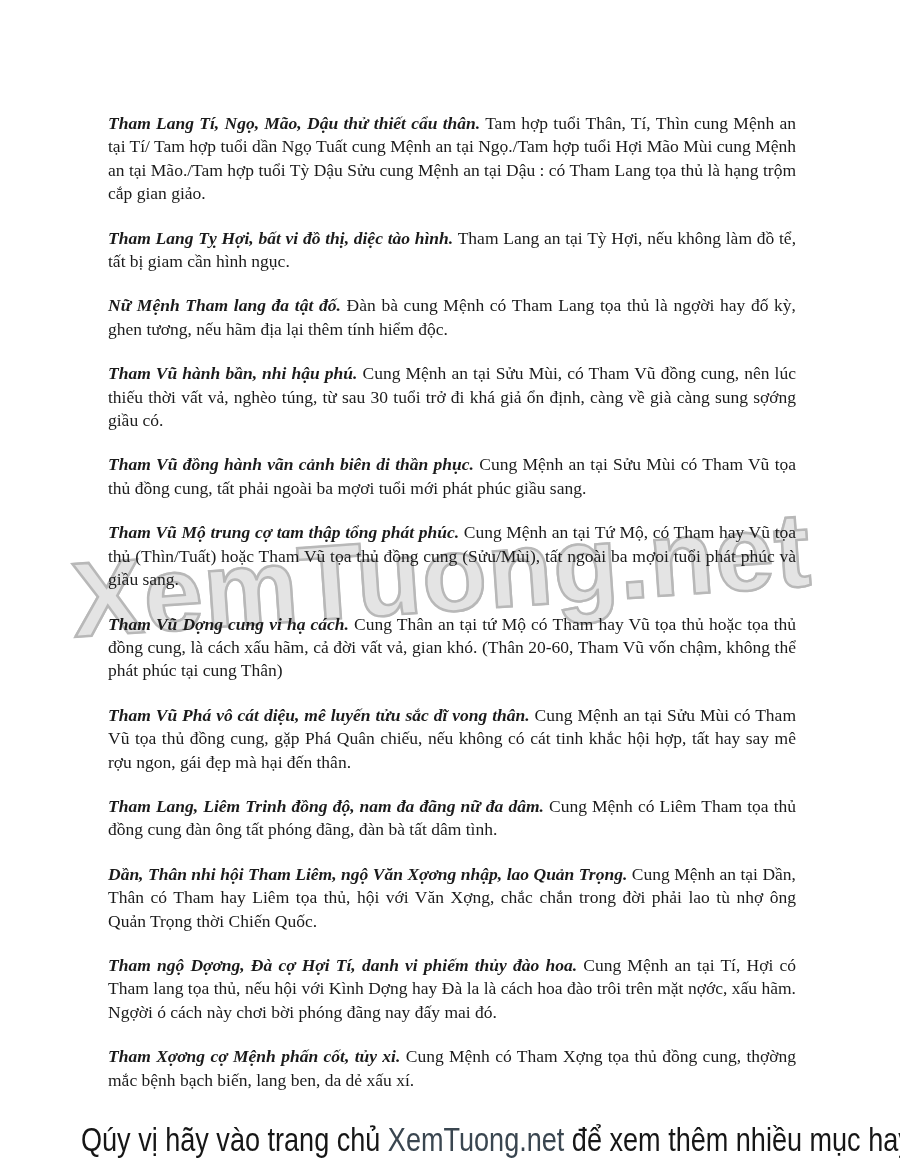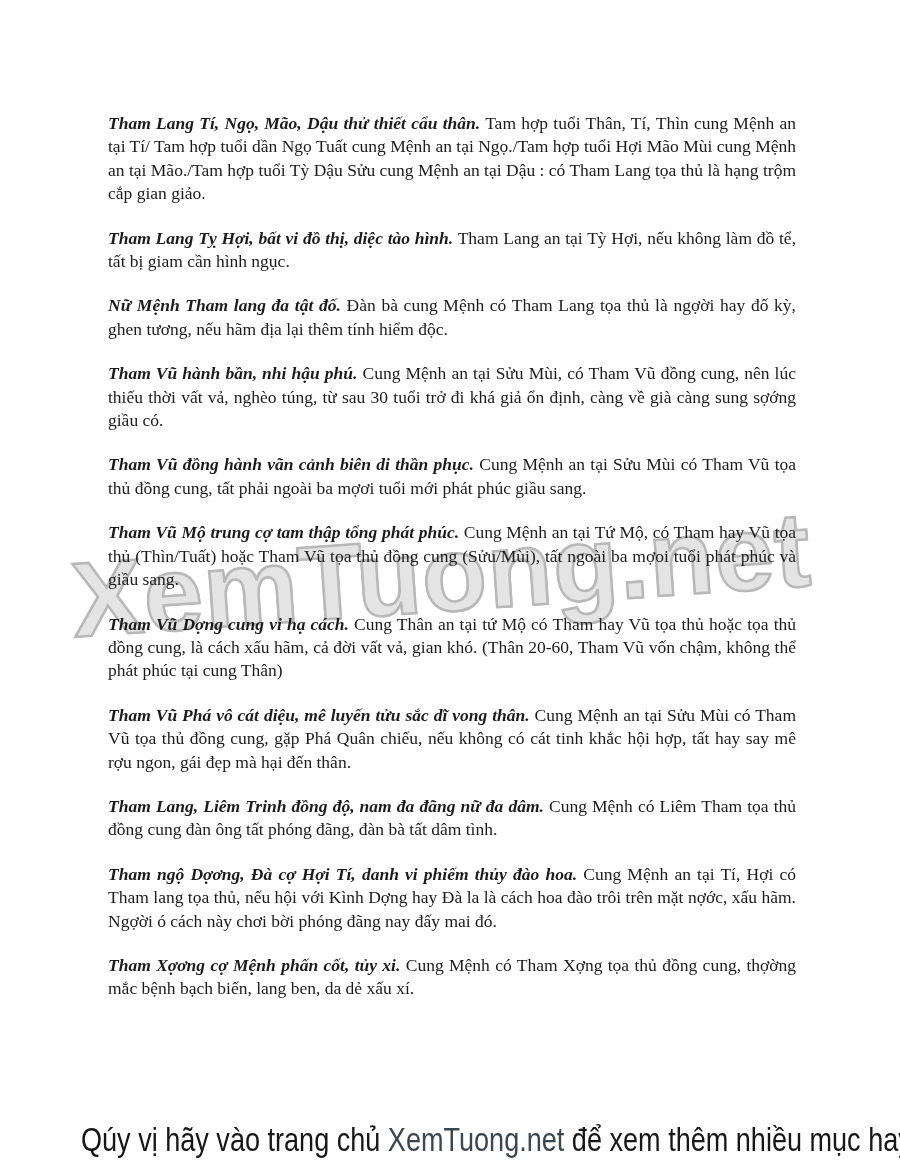--- a/index.html
+++ b/index.html
@@ -112,20 +112,24 @@
   </p>
   <p class="para">
     <b class="lead">Tham Vũ Phá vô cát diệu, mê luyến tửu sắc dĩ vong thân.</b>
     <span>Cung Mệnh an tại Sửu Mùi có Tham Vũ tọa thủ đồng cung, gặp Phá Quân chiếu, nếu không có cát tinh khắc hội hợp, tất hay say mê rợu ngon, gái đẹp mà hại đến thân.</span>
   </p>
   <p class="para">
     <b class="lead">Tham Lang, Liêm Trinh đồng độ, nam đa đãng nữ đa dâm.</b>
     <span>Cung Mệnh có Liêm Tham tọa thủ đồng cung đàn ông tất phóng đãng, đàn bà tất dâm tình.</span>
   </p>
   <p class="para">
+    <b class="lead">Dần, Thân nhi hội Tham Liêm, ngộ Văn Xợơng nhập, lao Quản Trọng.</b>
+    <span>Cung Mệnh an tại Dần, Thân có Tham hay Liêm tọa thủ, hội với Văn Xợng, chắc chắn trong đời phải lao tù nhợ ông Quản Trọng thời Chiến Quốc.</span>
+  </p>
+  <p class="para">
     <b class="lead">Tham ngộ Dợơng, Đà cợ Hợi Tí, danh vi phiếm thủy đào hoa.</b>
     <span>Cung Mệnh an tại Tí, Hợi có Tham lang tọa thủ, nếu hội với Kình Dợng hay Đà la là cách hoa đào trôi trên mặt nợớc, xấu hãm. Ngợời ó cách này chơi bời phóng đãng nay đấy mai đó.</span>
   </p>
   <p class="para">
     <b class="lead">Tham Xợơng cợ Mệnh phấn cốt, tủy xi.</b>
     <span>Cung Mệnh có Tham Xợng tọa thủ đồng cung, thợờng mắc bệnh bạch biến, lang ben, da dẻ xấu xí.</span>
   </p>
 </div>
 
 <div class="footer">

